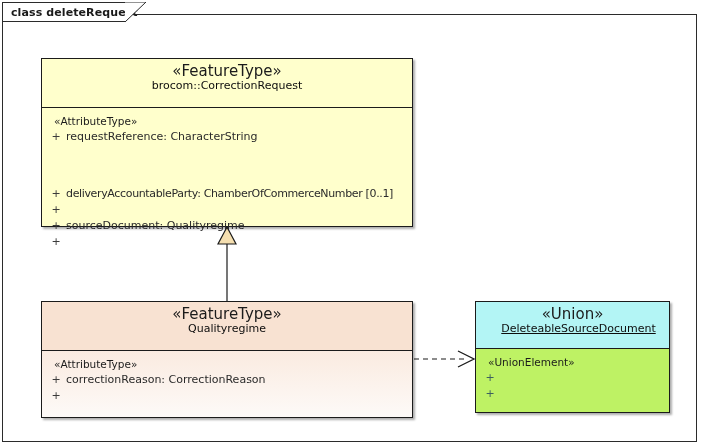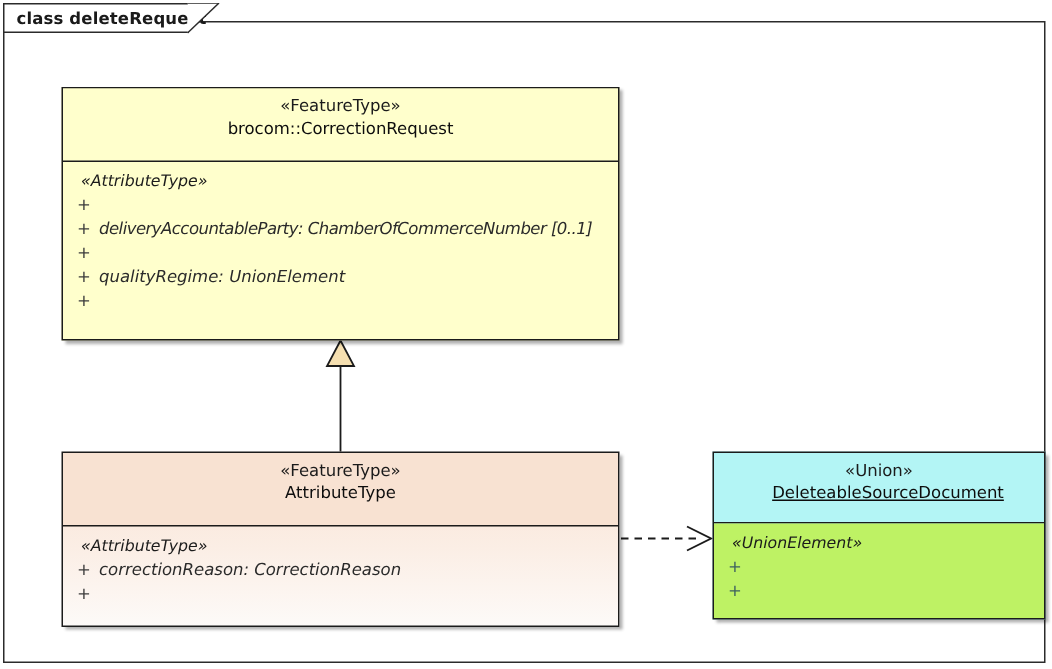--- a/index.html
+++ b/index.html
@@ -66,40 +66,39 @@
     border: 1px solid #1b1b1b;
     box-shadow: 2px 2px 2px rgba(0,0,0,0.32);
   }
   .umlbox .hdr {
     box-sizing: border-box;
     text-align: center;
     padding: 5px 6px 6px 6px;
     border-bottom: 1px solid #1b1b1b;
   }
   .umlbox .stereo {
-    font-size: 11px;
+    font-size: 15px;
     color: #1b1b1b;
     line-height: 14px;
     white-space: nowrap;
   }
   .umlbox .cname {
     font-size: 11px;
     font-weight: normal;
     color: #0d0d0d;
     line-height: 15px;
     white-space: nowrap;
   }
   .umlbox .cname.underline {
     text-decoration: underline;
     margin-left: 12px;
   }
   .umlbox .compart {
     box-sizing: border-box;
     padding: 6px 4px 5px 4px;
-    font-style: italic;
   }
   .umlbox .compart-stereo {
     font-size: 10.5px;
     color: #1b1b1b;
     padding-left: 8px;
     line-height: 15px;
     white-space: nowrap;
   }
   .attr-row {
     display: flex;
@@ -150,21 +149,21 @@
   }
   #box-delete-request .compart {
     background: transparent;
     height: 66px;
   }
 
   
   #box-union {
     left: 475px;
     top: 301px;
-    width: 222px;
+    width: 195px;
     height: 112px;
     background: #b3f5f5;
   }
   #box-union .hdr {
     background: #b3f5f5;
     height: 47px;
   }
   #box-union .compart {
     background: #bef264;
     height: 63px;
@@ -213,42 +212,43 @@
 
   <div class="umlbox" id="box-correction-request">
     <div class="hdr">
       <div class="stereo">«FeatureType»</div>
       <div class="cname">brocom::CorrectionRequest</div>
     </div>
     <div class="compart">
       <div class="compart-stereo">«AttributeType»</div>
       <div class="attr-row">
         <span class="attr-vis">+</span>
-      </div>
-      <div class="attr-row">
-        <span class="attr-vis">+</span>
-        <span class="attr-txt" style="letter-spacing:-0.35px;">deliveryAccountableParty: ChamberOfCommerceNumber [0..1]</span>
-      </div>
-      <div class="attr-row">
-        <span class="attr-vis">+</span>
-      </div>
-      <div class="attr-row">
-        <span class="attr-vis">+</span>
-        <span class="attr-txt">qualityRegime: UnionElement</span>
+        <span class="attr-txt">requestReference: CharacterString</span>
+      </div>
+      <div class="attr-row">
+        <span class="attr-vis">+</span>
+        <span class="attr-txt" style="letter-spacing:-0.35px;margin-top:41px;">deliveryAccountableParty: ChamberOfCommerceNumber [0..1]</span>
+      </div>
+      <div class="attr-row">
+        <span class="attr-vis">+</span>
+      </div>
+      <div class="attr-row">
+        <span class="attr-vis">+</span>
+        <span class="attr-txt">sourceDocument: Qualityregime</span>
       </div>
       <div class="attr-row">
         <span class="attr-vis">+</span>
       </div>
     </div>
   </div>
 
   <div class="umlbox" id="box-delete-request">
     <div class="hdr">
       <div class="stereo">«FeatureType»</div>
-      <div class="cname">AttributeType</div>
+      <div class="cname">Qualityregime</div>
     </div>
     <div class="compart">
       <div class="compart-stereo">«AttributeType»</div>
       <div class="attr-row">
         <span class="attr-vis">+</span>
         <span class="attr-txt">correctionReason: CorrectionReason</span>
       </div>
       <div class="attr-row">
         <span class="attr-vis">+</span>
       </div>

